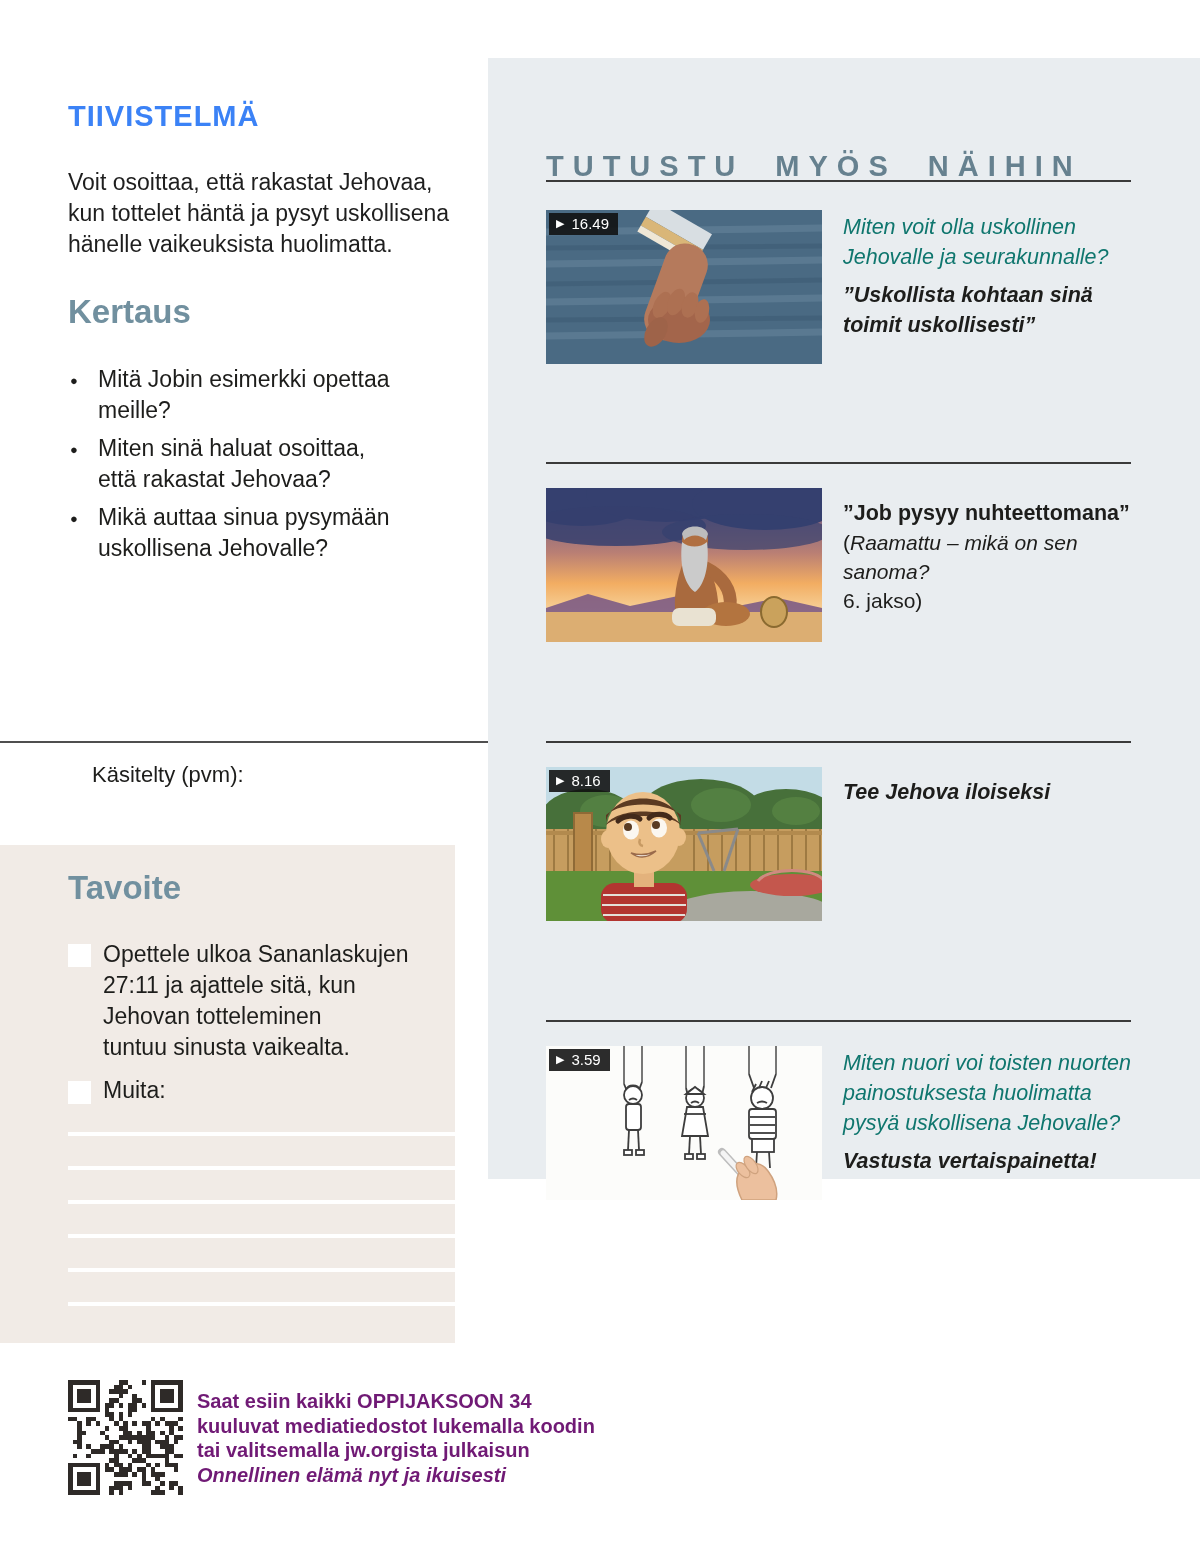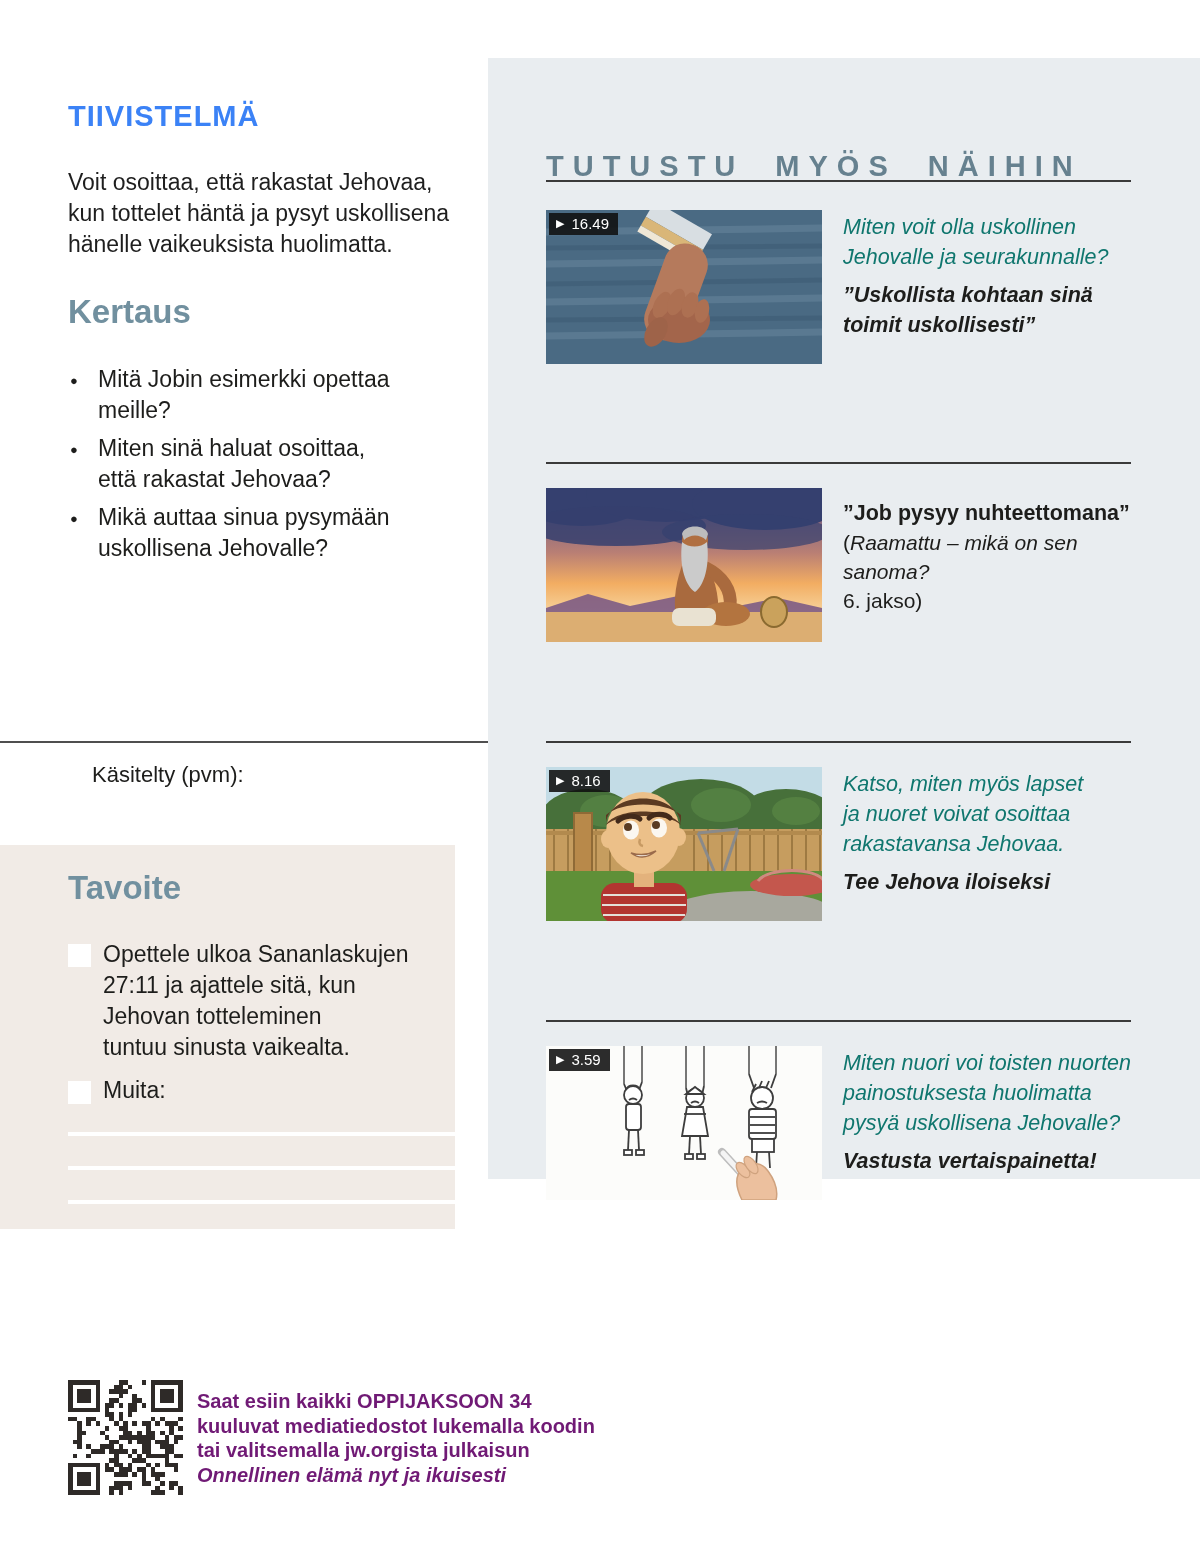--- a/index.html
+++ b/index.html
@@ -13,21 +13,21 @@
   #summary-title{position:absolute;left:68px;top:100px;font-size:29px;font-weight:700;color:#3b82f6;letter-spacing:1px;}
   #summary-text{position:absolute;left:68px;top:167px;width:420px;font-size:23px;line-height:31px;color:#1e1e1e;}
   #review-title{position:absolute;left:68px;top:293px;font-size:33px;font-weight:700;color:#71909f;}
   #review-list{position:absolute;left:68px;top:364px;width:390px;margin:0;padding:0;list-style:none;}
   #review-list li{position:relative;padding-left:30px;font-size:23px;line-height:31px;margin-bottom:7px;}
   #review-list li::before{content:"●";position:absolute;left:2px;top:1px;font-size:13px;color:#1d1d1b;}
   #hr-left{position:absolute;left:0;top:741px;width:489px;height:2px;background:#4f4f4f;}
   #handled-label{position:absolute;left:52px;top:762px;font-size:22px;margin-left:40px;}
 
   
-  #goal-box{position:absolute;left:0;top:845px;width:455px;height:384px;background:#f1ebe6;}
+  #goal-box{position:absolute;left:0;top:845px;width:455px;height:498px;background:#f1ebe6;}
   #goal-title{position:absolute;left:68px;top:24px;font-size:33px;font-weight:700;color:#71909f;}
   .checkbox{position:absolute;width:23px;height:23px;background:#ffffff;}
   #goal-check-1{left:68px;top:99px;}
   #goal-check-2{left:68px;top:236px;}
   #goal-task-text{position:absolute;left:103px;top:94px;width:340px;font-size:23px;line-height:31px;}
   #goal-other-text{position:absolute;left:103px;top:232px;font-size:23px;}
   .write-line{position:absolute;left:68px;width:387px;height:4px;background:#ffffff;}
 
   
   #qr-code{position:absolute;left:68px;top:1380px;width:115px;height:115px;}
@@ -543,23 +543,20 @@
             <circle cx="110" cy="58" r="4" fill="#5a3b22"></circle>
           <path d="M94 72 Q92 78 97 79" stroke="#c79a63" stroke-width="2.5" fill="none"></path>
           <path d="M85 86 Q97 95 110 84 Q98 90 85 86 Z" fill="#f8f4ee" stroke="#9a6a4a" stroke-width="1.5"></path>
         </svg>
         <span class="badge">
             <span class="play">▶</span>
             <span>8.16</span>
           </span>
       </div>
       <div class="row-text">
-        <div class="desc ml">Katso, miten myös lapset
-ja nuoret voivat osoittaa
-rakastavansa Jehovaa.</div>
         <div class="ref">Tee Jehova iloiseksi</div>
       </div>
     </div>
 
     <div id="sep-3" class="rule"></div>
 
     <div id="row-4" class="media-row">
       <div class="thumb">
         <svg viewBox="0 0 276 154" preserveAspectRatio="none">
           <rect width="276" height="154" fill="#fcfcfa"></rect>

